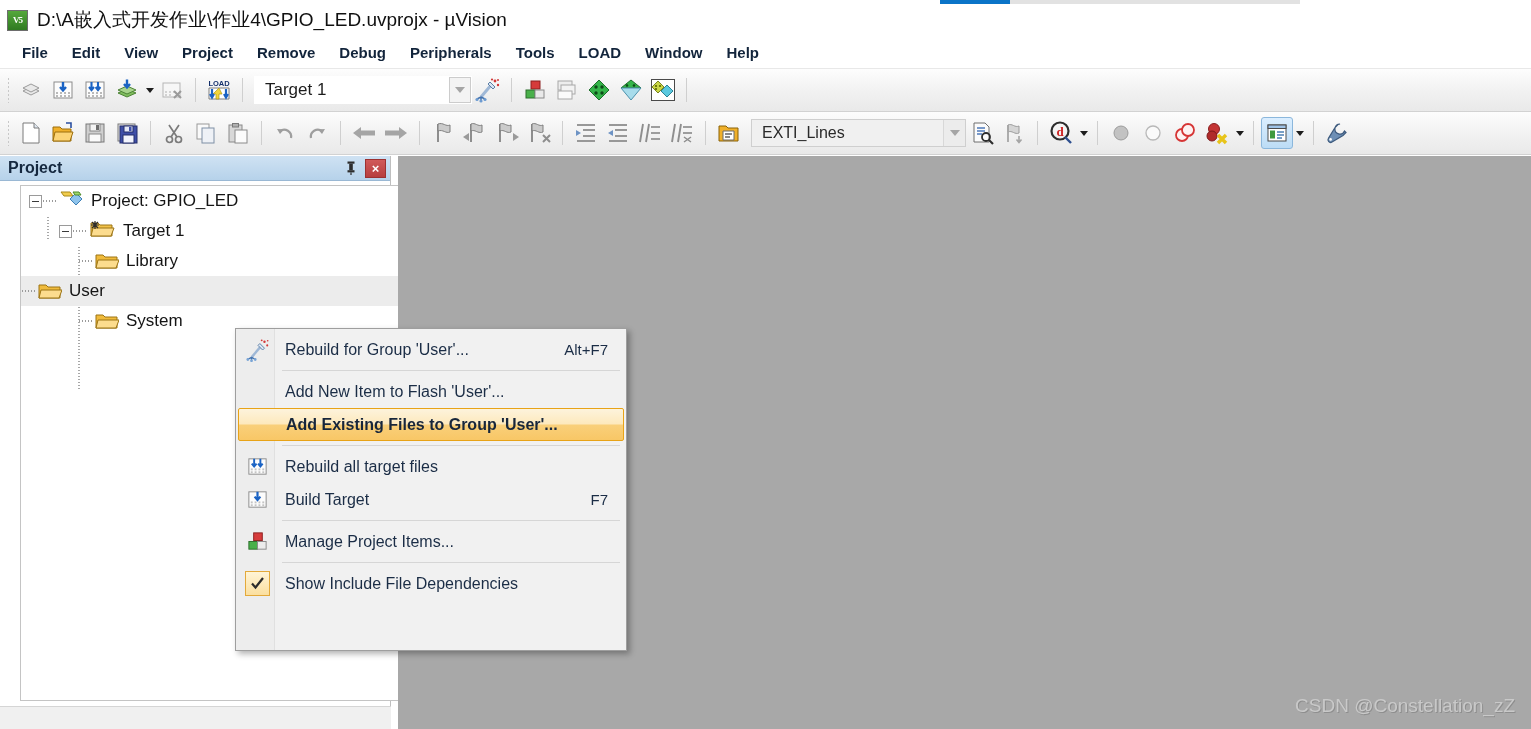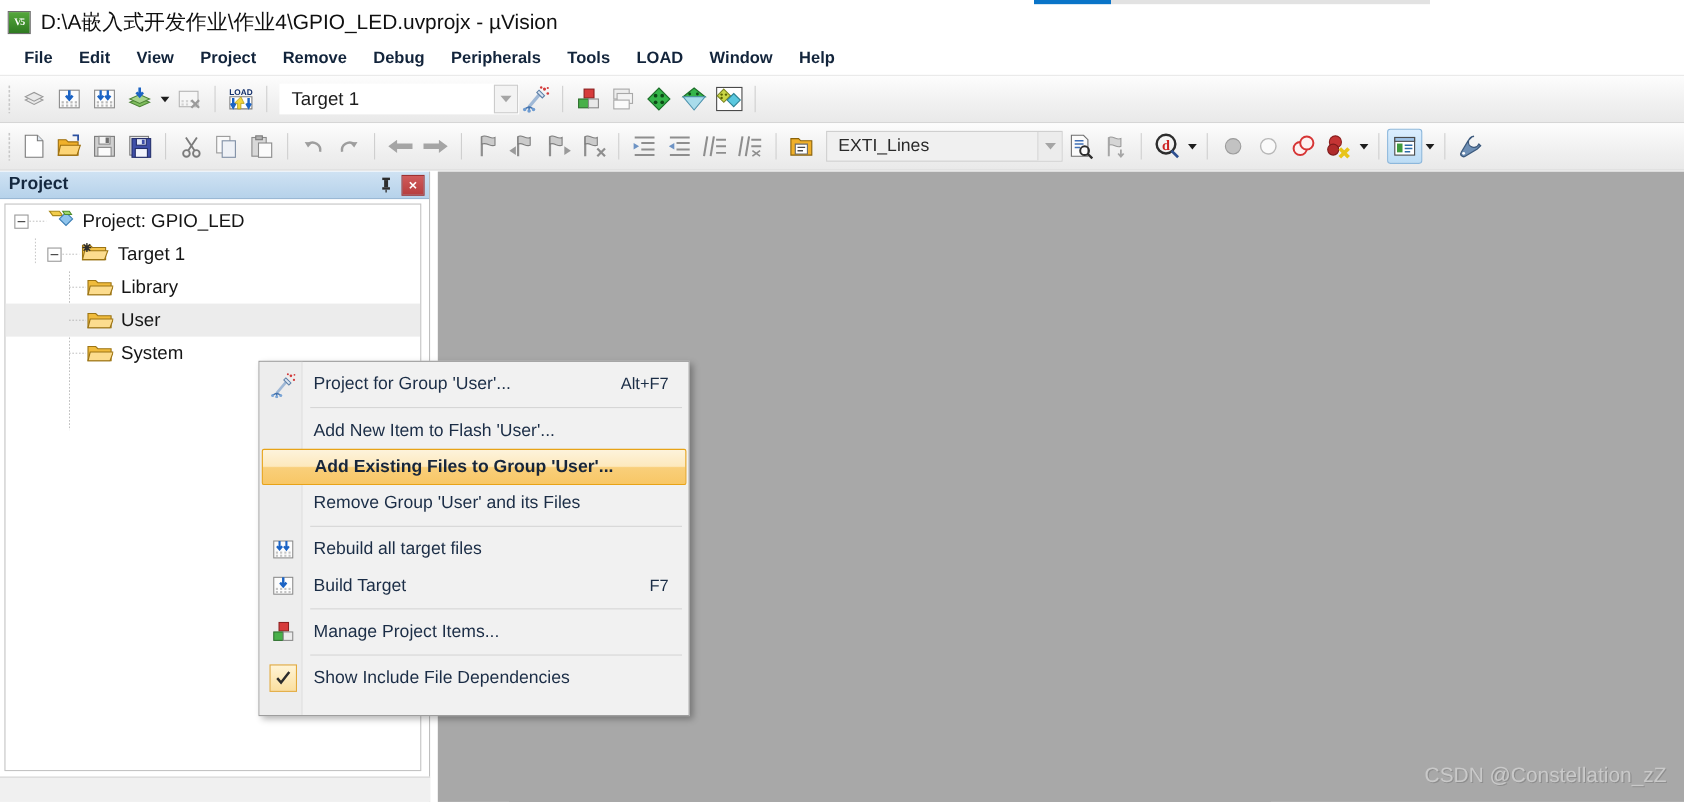--- a/index.html
+++ b/index.html
@@ -153,21 +153,21 @@
   }
   .close-btn {
     width: 21px; height: 19px;
     background: linear-gradient(#d05a5a, #b73e3e);
     border: 1px solid #9c3131;
     display: flex; align-items: center; justify-content: center;
     color: #ffffff; font-size: 13px; font-weight: bold;
     font-family: "Liberation Sans", sans-serif; line-height: 1;
   }
   .pp-body {
-    position: absolute; left: 4px; top: 29px;
+    position: absolute; left: 20px; top: 29px;
     width: 379px; height: 516px;
     background: #ffffff; border: 1px solid #c4c4c4;
     overflow: hidden;
   }
   .pp-footer {
     position: absolute; left: 0; bottom: 0; width: 391px; height: 23px;
     background: #f0f0f0; border-top: 1px solid #d5d5d5;
   }
 
   .tnode {
@@ -802,21 +802,21 @@
         <span class="dots"></span>
         <span class="folder-ico">
           <svg width="25" height="19" viewBox="0 0 25 19">
             <path d="M2 3 L9 3 L11 5 L23 5 L23 16 L2 16 Z" fill="#f0bb3c" stroke="#9c7414"></path>
             <path d="M4 8 L25 8 L22 16 L2 16 Z" fill="#fcdc8e" stroke="#9c7414"></path>
           </svg>
         </span>
         <span class="tlabel">Library</span>
       </div>
 
-      <div class="tnode sel" style="padding-left:57px;">
+      <div class="tnode sel" style="">
         <span class="dots"></span>
         <span class="folder-ico">
           <svg width="25" height="19" viewBox="0 0 25 19">
             <path d="M2 3 L9 3 L11 5 L23 5 L23 16 L2 16 Z" fill="#f0bb3c" stroke="#9c7414"></path>
             <path d="M4 8 L25 8 L22 16 L2 16 Z" fill="#fcdc8e" stroke="#9c7414"></path>
           </svg>
         </span>
         <span class="tlabel">User</span>
       </div>
 
@@ -855,40 +855,36 @@
                 <circle cx="23.5" cy="3" r="0.9"></circle>
               </g>
             <path d="M6 21 L2 23 M6 21 L10 23 M6 21 L6 24" stroke="#4372ad" stroke-width="1.3" fill="none"></path>
             <g fill="#7aa5d6">
                 <circle cx="2" cy="23.3" r="1.5"></circle>
                 <circle cx="10" cy="23.3" r="1.5"></circle>
                 <circle cx="6" cy="24.6" r="1.5"></circle>
               </g>
           </svg>
         </span>
-        <span class="lbl">Project for Group 'User'...</span>
+        <span class="lbl">Rebuild for Group 'User'...</span>
         <span class="accel">Alt+F7</span>
       </div>
 
       <div class="ctx-sep"></div>
 
       <div class="ctx-item">
         <span class="ico"></span>
         <span class="lbl">Add New  Item to Flash 'User'...</span>
       </div>
 
       <div class="ctx-item highlight">
         <span class="ico"></span>
         <span class="lbl">Add Existing Files to Group 'User'...</span>
       </div>
 
-      <div class="ctx-item">
-        <span class="ico"></span>
-        <span class="lbl">Remove Group 'User' and its Files</span>
-      </div>
 
       <div class="ctx-sep"></div>
 
       <div class="ctx-item">
         <span class="ico">
           <svg width="23" height="23" viewBox="0 0 24 24">
             <rect x="3" y="4" width="18" height="16" fill="#fcfcfc" stroke="#8b8b8b"></rect>
             <g fill="#c4c4c4">
                 <rect x="5" y="14" width="2" height="2"></rect>
                 <rect x="9" y="14" width="2" height="2"></rect>

